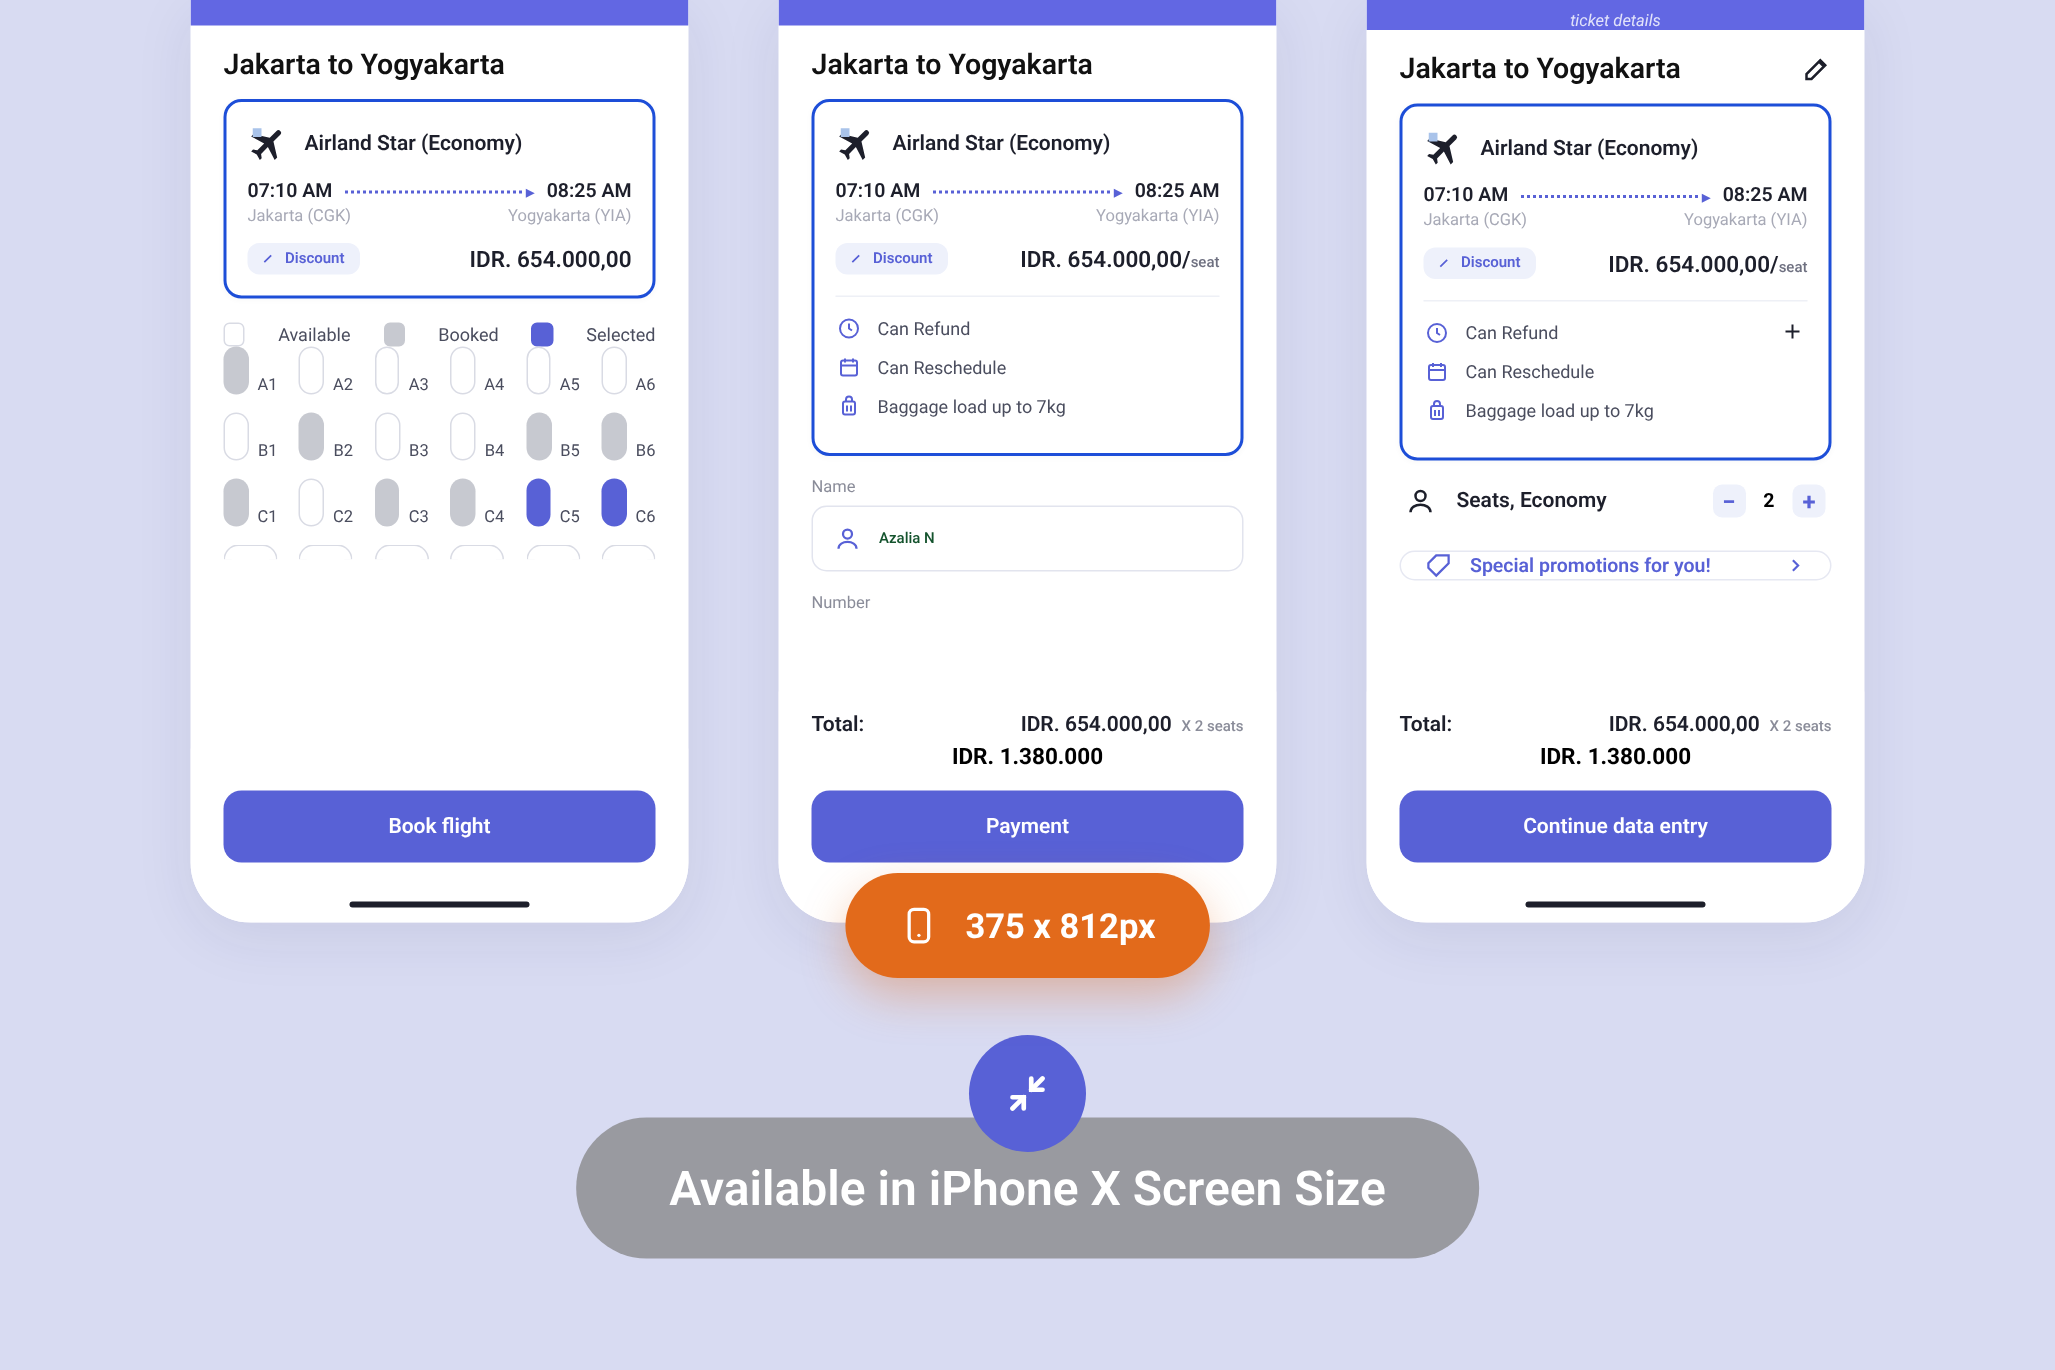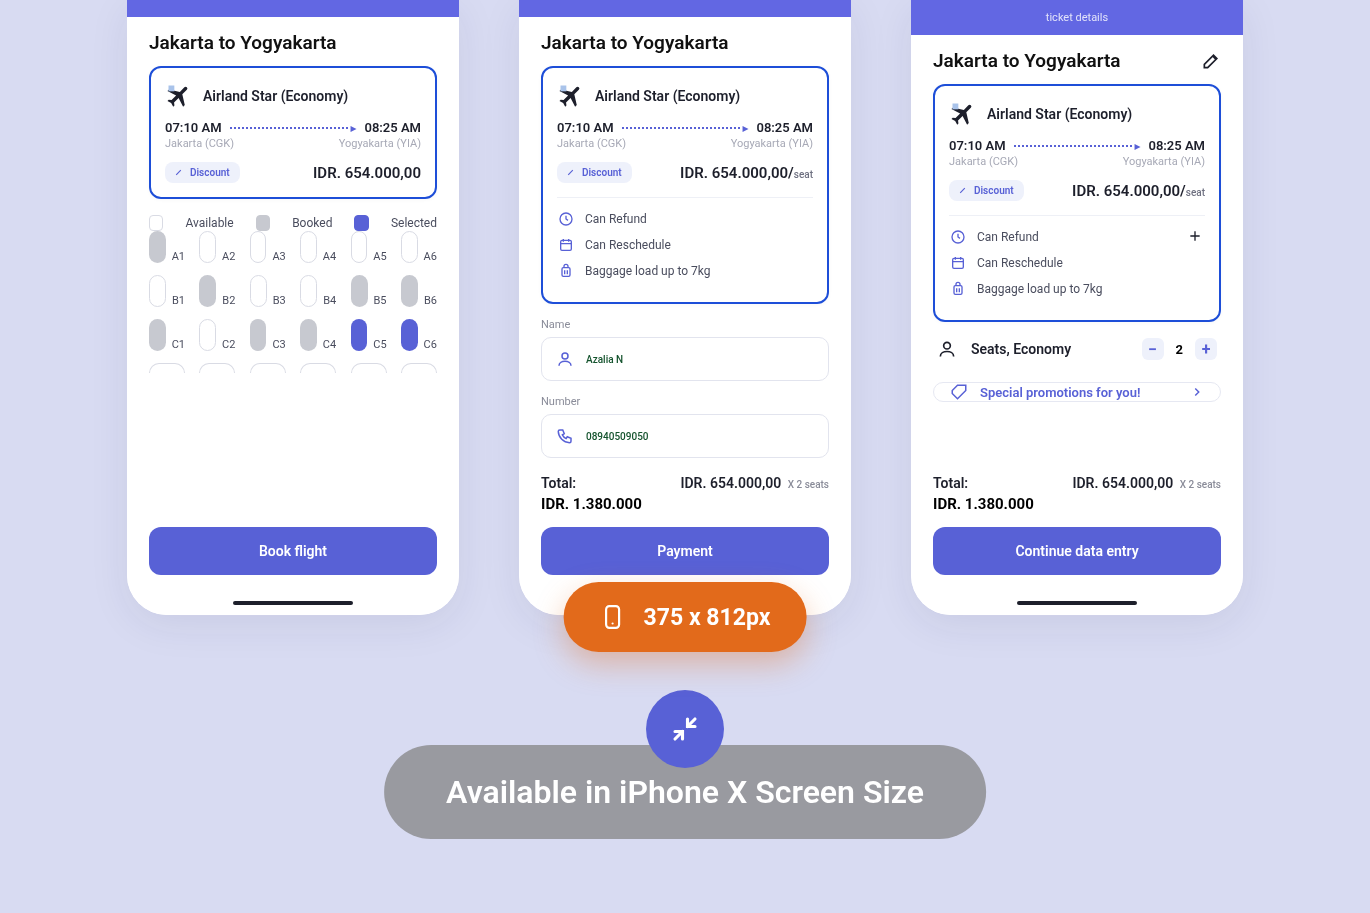--- a/index.html
+++ b/index.html
@@ -3,21 +3,21 @@
 <meta charset="utf-8">
 <style>
 * { box-sizing: border-box; margin: 0; padding: 0; font-family: -apple-system, BlinkMacSystemFont, "Segoe UI", Roboto, Helvetica, Arial, sans-serif; }
 body { background: #d8dbf2; width: 1370px; height: 913px; overflow: hidden; position: relative; }
 
 .phones-row { display: flex; justify-content: center; gap: 60px; padding-top: 0; }
 .phone { width: 332px; height: 615px; background: #fff; border-radius: 0 0 40px 40px; position: relative; overflow: hidden; border: 0 solid #fff; box-shadow: 0 10px 40px rgba(40,40,80,.08); display:flex; flex-direction:column;}
 .phone.p3 { border-radius: 0 0 40px 40px; }
 
 .hero { height: 17px; background: linear-gradient(120deg,#6267e3 0%, #6267e3 100%); position:relative; overflow:hidden; }
-.hero3 { height: 35px; background:#6267e3; display:flex; align-items:center; justify-content:center; }
+.hero3 { height: 20px; background:#6267e3; display:flex; align-items:flex-end; justify-content:center;font-style:italic; }
 .hero3 span { color:#e2e3fa; font-size:11px; }
 
 .screen { padding: 0 22px; flex:1; overflow:hidden; }
 .title-row { display:flex; align-items:center; justify-content:space-between; margin: 14px 0 12px; }
 .title { font-size: 19px; font-weight: 600; color:#111; }
 
 .card { background:#fff; border:2px solid #1d4ed8; border-radius:12px; padding:14px; box-shadow:0 1px 4px rgba(0,0,0,.03); }
 
 .airline-row { display:flex; align-items:center; gap:10px; margin-bottom:10px;}
 .plane-icon { width:28px; height:28px; display:flex; align-items:center; justify-content:center; }
@@ -67,21 +67,21 @@
 .stepper { display:flex; align-items:center; gap:12px; }
 .step-btn { width:22px; height:22px; border-radius:6px; background:#eef1fb; color:#5861d6; display:flex; align-items:center; justify-content:center; font-weight:700; cursor:pointer;}
 .step-val { font-size:13px; font-weight:700;}
 
 .promo-card { padding:0 16px; display:flex; align-items:center; justify-content:space-between; margin-top:6px; border:1px solid #e6e8f2; border-radius:12px;}
 .promo-left { display:flex; align-items:center; gap:12px; color:#5861d6; font-size:13px; font-weight:600;}
 
 .bottom-bar { position:absolute; bottom:0; left:0; right:0; background:#fff; padding: 14px 22px 40px; }
 .totals { display:flex; justify-content:space-between; font-size:14px; color:#1d1f2b; font-weight:600;}
 .sub { font-size:10px; color:#8a8c99; font-weight:500; margin-left:4px;}
-.grand { text-align:left; font-size:15px; font-weight:700; margin-top:4px;}
+.grand { text-align:center; font-size:15px; font-weight:700; margin-top:4px;}
 
 .cta { margin-top:14px; background:#5861d6; color:#fff; border:none; width:100%; padding:16px; border-radius:12px; font-size:14px; font-weight:600; cursor:pointer;}
 
 .home-indicator { position:absolute; bottom:10px; left:50%; transform:translateX(-50%); width:120px; height:4px; background:#1d1f2b; border-radius:4px;}
 
 .badge-orange { position:absolute; top:582px; left:50%; transform:translateX(-50%); background:#e26a1b; color:#fff; padding:18px 36px; border-radius:40px; display:flex; gap:18px; align-items:center; font-size:23px; font-weight:700; box-shadow:0 12px 30px rgba(226,106,27,.35); z-index:5;}
 
 .circle-blue { width:78px; height:78px; border-radius:50%; background:#5861d6; display:flex; align-items:center; justify-content:center; color:#fff; position:absolute; top:690px; left:50%; transform:translateX(-50%); z-index:3;}
 .pill-grey { position:absolute; top:745px; left:50%; transform:translateX(-50%); background:#999aa0; color:#fff; font-size:32px; font-weight:600; padding:28px 62px; border-radius:60px; z-index:2;}
 
@@ -309,28 +309,20 @@
       <span class="input-icon">
             <svg width="18" height="18" viewBox="0 0 24 24">
               <circle cx="12" cy="8" r="4" fill="none" stroke="#5861d6" stroke-width="2"></circle>
               <path d="M4 21c0-4 4-6 8-6s8 2 8 6" fill="none" stroke="#5861d6" stroke-width="2"></path>
             </svg>
           </span>
       <span class="input-text">Azalia N</span>
     </div>
 
     <div class="form-label">Number</div>
-    <div class="input-row">
-      <span class="input-icon">
-            <svg width="18" height="18" viewBox="0 0 24 24">
-              <path d="M5 4h4l2 5-2.5 1.5a11 11 0 0 0 5 5L15 13l5 2v4a2 2 0 0 1-2 2A16 16 0 0 1 3 6a2 2 0 0 1 2-2Z" fill="none" stroke="#5861d6" stroke-width="2"></path>
-            </svg>
-          </span>
-      <span class="input-text">08940509050</span>
-    </div>
   </div>
 
   <div class="bottom-bar">
     <div class="totals">
           <span>Total:</span>
       <span><span>IDR. 654.000,00</span><span class="sub"> X 2 seats</span></span>
     </div>
     <div class="grand">IDR. 1.380.000</div>
     <button class="cta">Payment</button>
     <div class="home-indicator"></div>

